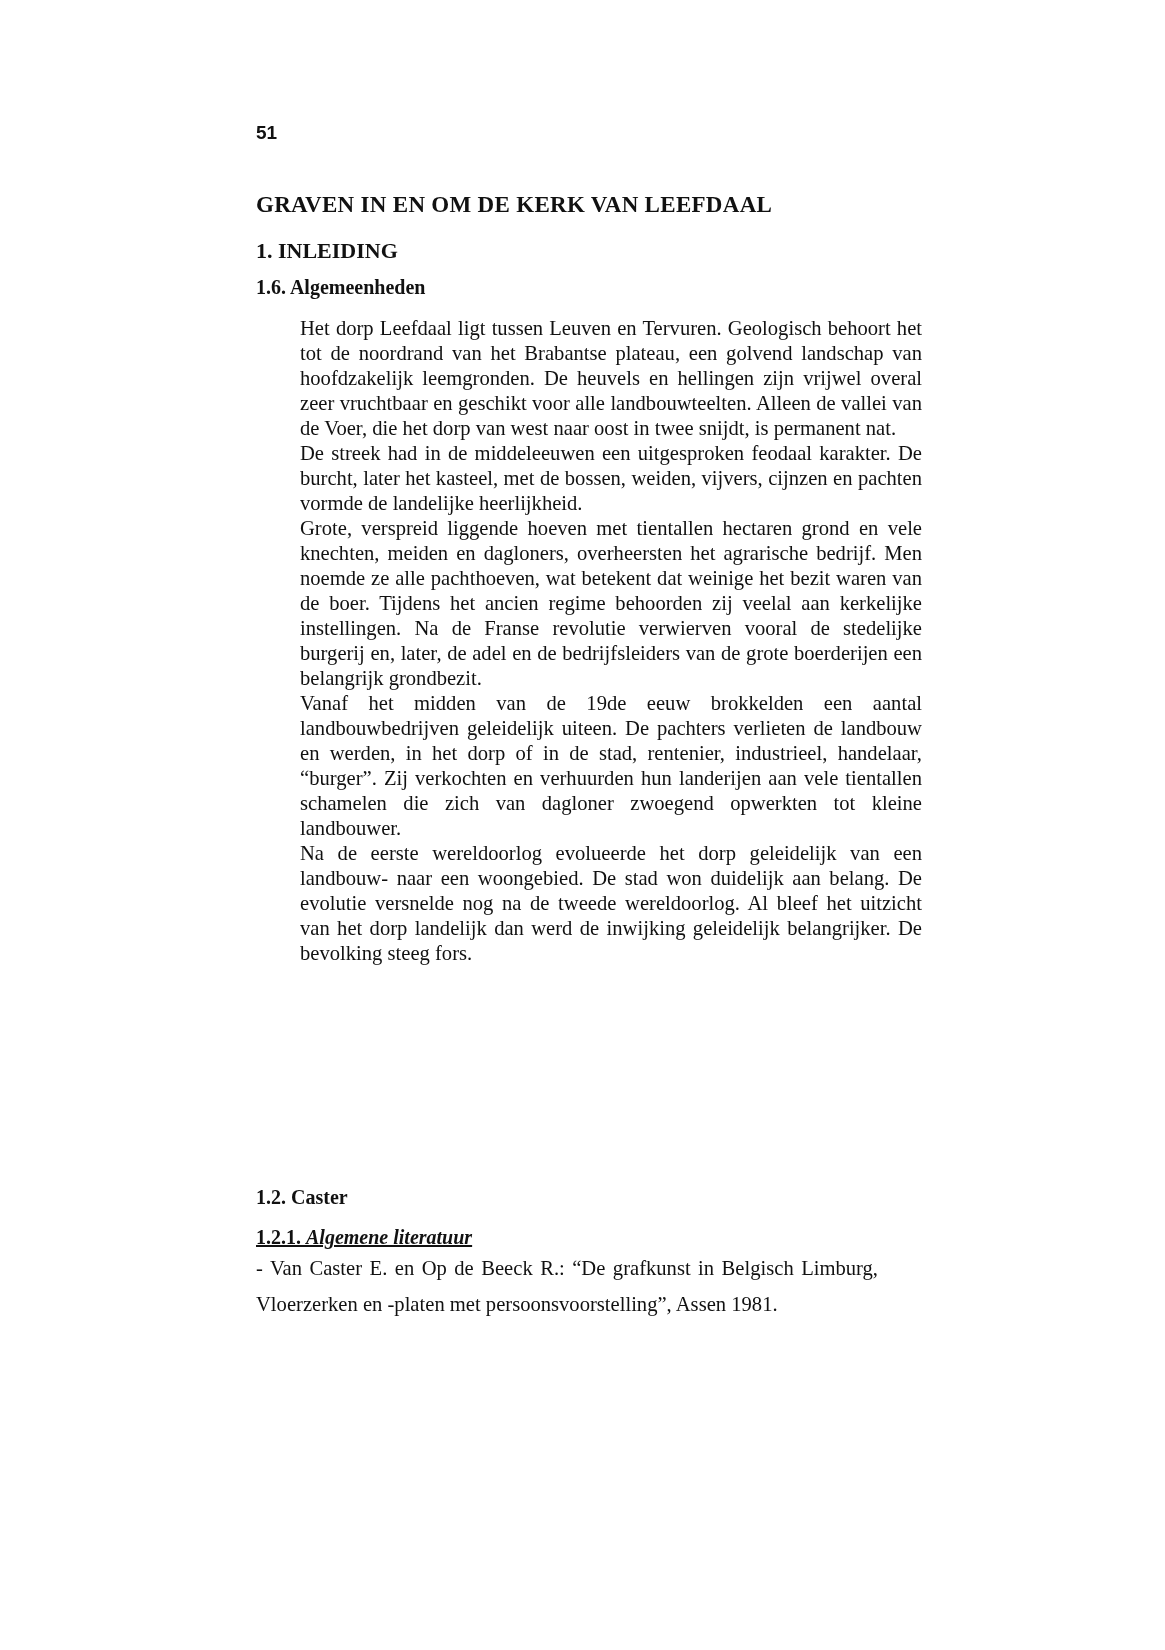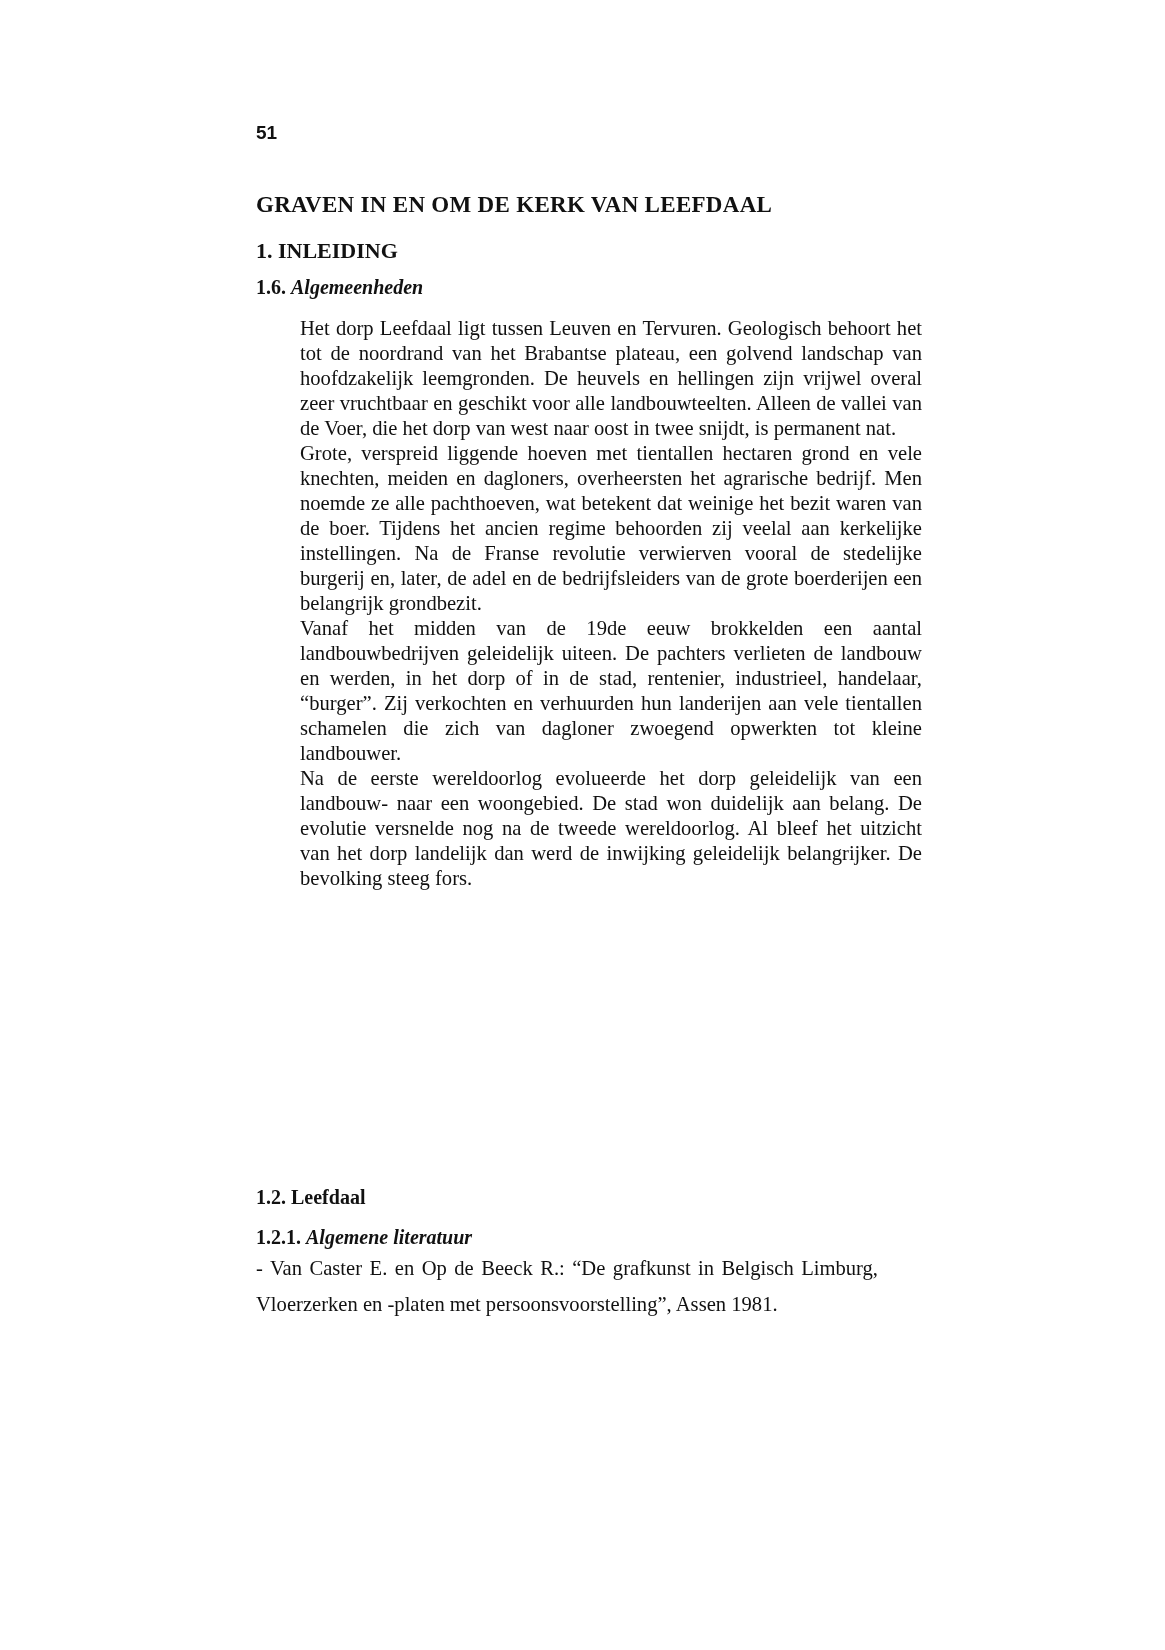--- a/index.html
+++ b/index.html
@@ -16,28 +16,28 @@
       font-weight: bold; font-size: 19px;
     }
     .title {
       position: absolute; left: 0; top: 192px; width: 640px;
       font-weight: bold; font-size: 23px; letter-spacing: 0.3px; white-space: nowrap;
       margin: 0;
     }
     .h1 { position: absolute; left: 0; top: 238px; font-weight: bold; font-size: 22px; margin: 0; }
     .h2 { position: absolute; left: 0; top: 276px; font-size: 20px; margin: 0; }
     .h2 .num { font-style: normal; }
-    .h2 .label { font-style: italic; }
+    .h2 .label { }
     .body-text {
       position: absolute; left: 0; top: 316px; width: 622px;
       font-size: 20.6px; line-height: 25px; text-align: justify; margin-left: 44px;
     }
     .body-text p { margin: 0; }
     .h3 { position: absolute; left: 0; top: 1186px; font-weight: bold; font-size: 20px; margin: 0; }
-    .h4 { position: absolute; left: 0; top: 1226px; font-size: 20px; margin: 0; }
+    .h4 { position: absolute; left: 0; top: 1226px; font-size: 20px; margin: 0; text-decoration: underline; }
     .h4 .label { font-style: italic; }
     .refs {
       position: absolute; left: 0; top: 1250px; width: 622px;
       font-size: 20.6px; line-height: 36px; text-align: justify; margin: 0; padding: 0; list-style: none;
     }
   </style>
 </head>
 <body>
 
 <div class="page">
@@ -50,28 +50,29 @@
     <span>INLEIDING</span>
   </h2>
 
   <h3 class="h2">
     <span class="num">1.6.</span>
     <span class="label">Algemeenheden</span>
   </h3>
 
   <div class="body-text">
     <p>Het dorp Leefdaal ligt tussen Leuven en Tervuren. Geologisch behoort het tot de noordrand van het Brabantse plateau, een golvend landschap van hoofdzakelijk leemgronden. De heuvels en hellingen zijn vrijwel overal zeer vruchtbaar en geschikt voor alle landbouwteelten. Alleen de vallei van de Voer, die het dorp van west naar oost in twee snijdt, is permanent nat.</p>
+    <p>De streek had in de middeleeuwen een uitgesproken feodaal karakter. De burcht, later het kasteel, met de bossen, weiden, vijvers, cijnzen en pachten vormde de landelijke heerlijkheid.</p>
     <p>Grote, verspreid liggende hoeven met tientallen hectaren grond en vele knechten, meiden en dagloners, overheersten het agrarische bedrijf. Men noemde ze alle pachthoeven, wat betekent dat weinige het bezit waren van de boer. Tijdens het ancien regime behoorden zij veelal aan kerkelijke instellingen. Na de Franse revolutie verwierven vooral de stedelijke burgerij en, later, de adel en de bedrijfsleiders van de grote boerderijen een belangrijk grondbezit.</p>
     <p>Vanaf het midden van de 19de eeuw brokkelden een aantal landbouwbedrijven geleidelijk uiteen. De pachters verlieten de landbouw en werden, in het dorp of in de stad, rentenier, industrieel, handelaar, “burger”. Zij verkochten en verhuurden hun landerijen aan vele tientallen schamelen die zich van dagloner zwoegend opwerkten tot kleine landbouwer.</p>
     <p>Na de eerste wereldoorlog evolueerde het dorp geleidelijk van een landbouw- naar een woongebied. De stad won duidelijk aan belang. De evolutie versnelde nog na de tweede wereldoorlog. Al bleef het uitzicht van het dorp landelijk dan werd de inwijking geleidelijk belangrijker. De bevolking steeg fors.</p>
   </div>
 
   <h3 class="h3">
     <span>1.2.</span>
-    <span>Leefdaal</span>
+    <span>Caster</span>
   </h3>
 
   <h4 class="h4">
     <span>1.2.1.</span>
     <span class="label">Algemene literatuur</span>
   </h4>
 
   <ul class="refs">
     <li>- Van Caster E. en Op de Beeck R.: “De grafkunst in Belgisch Limburg, Vloerzerken en -platen met persoonsvoorstelling”, Assen 1981.</li>
   </ul>

